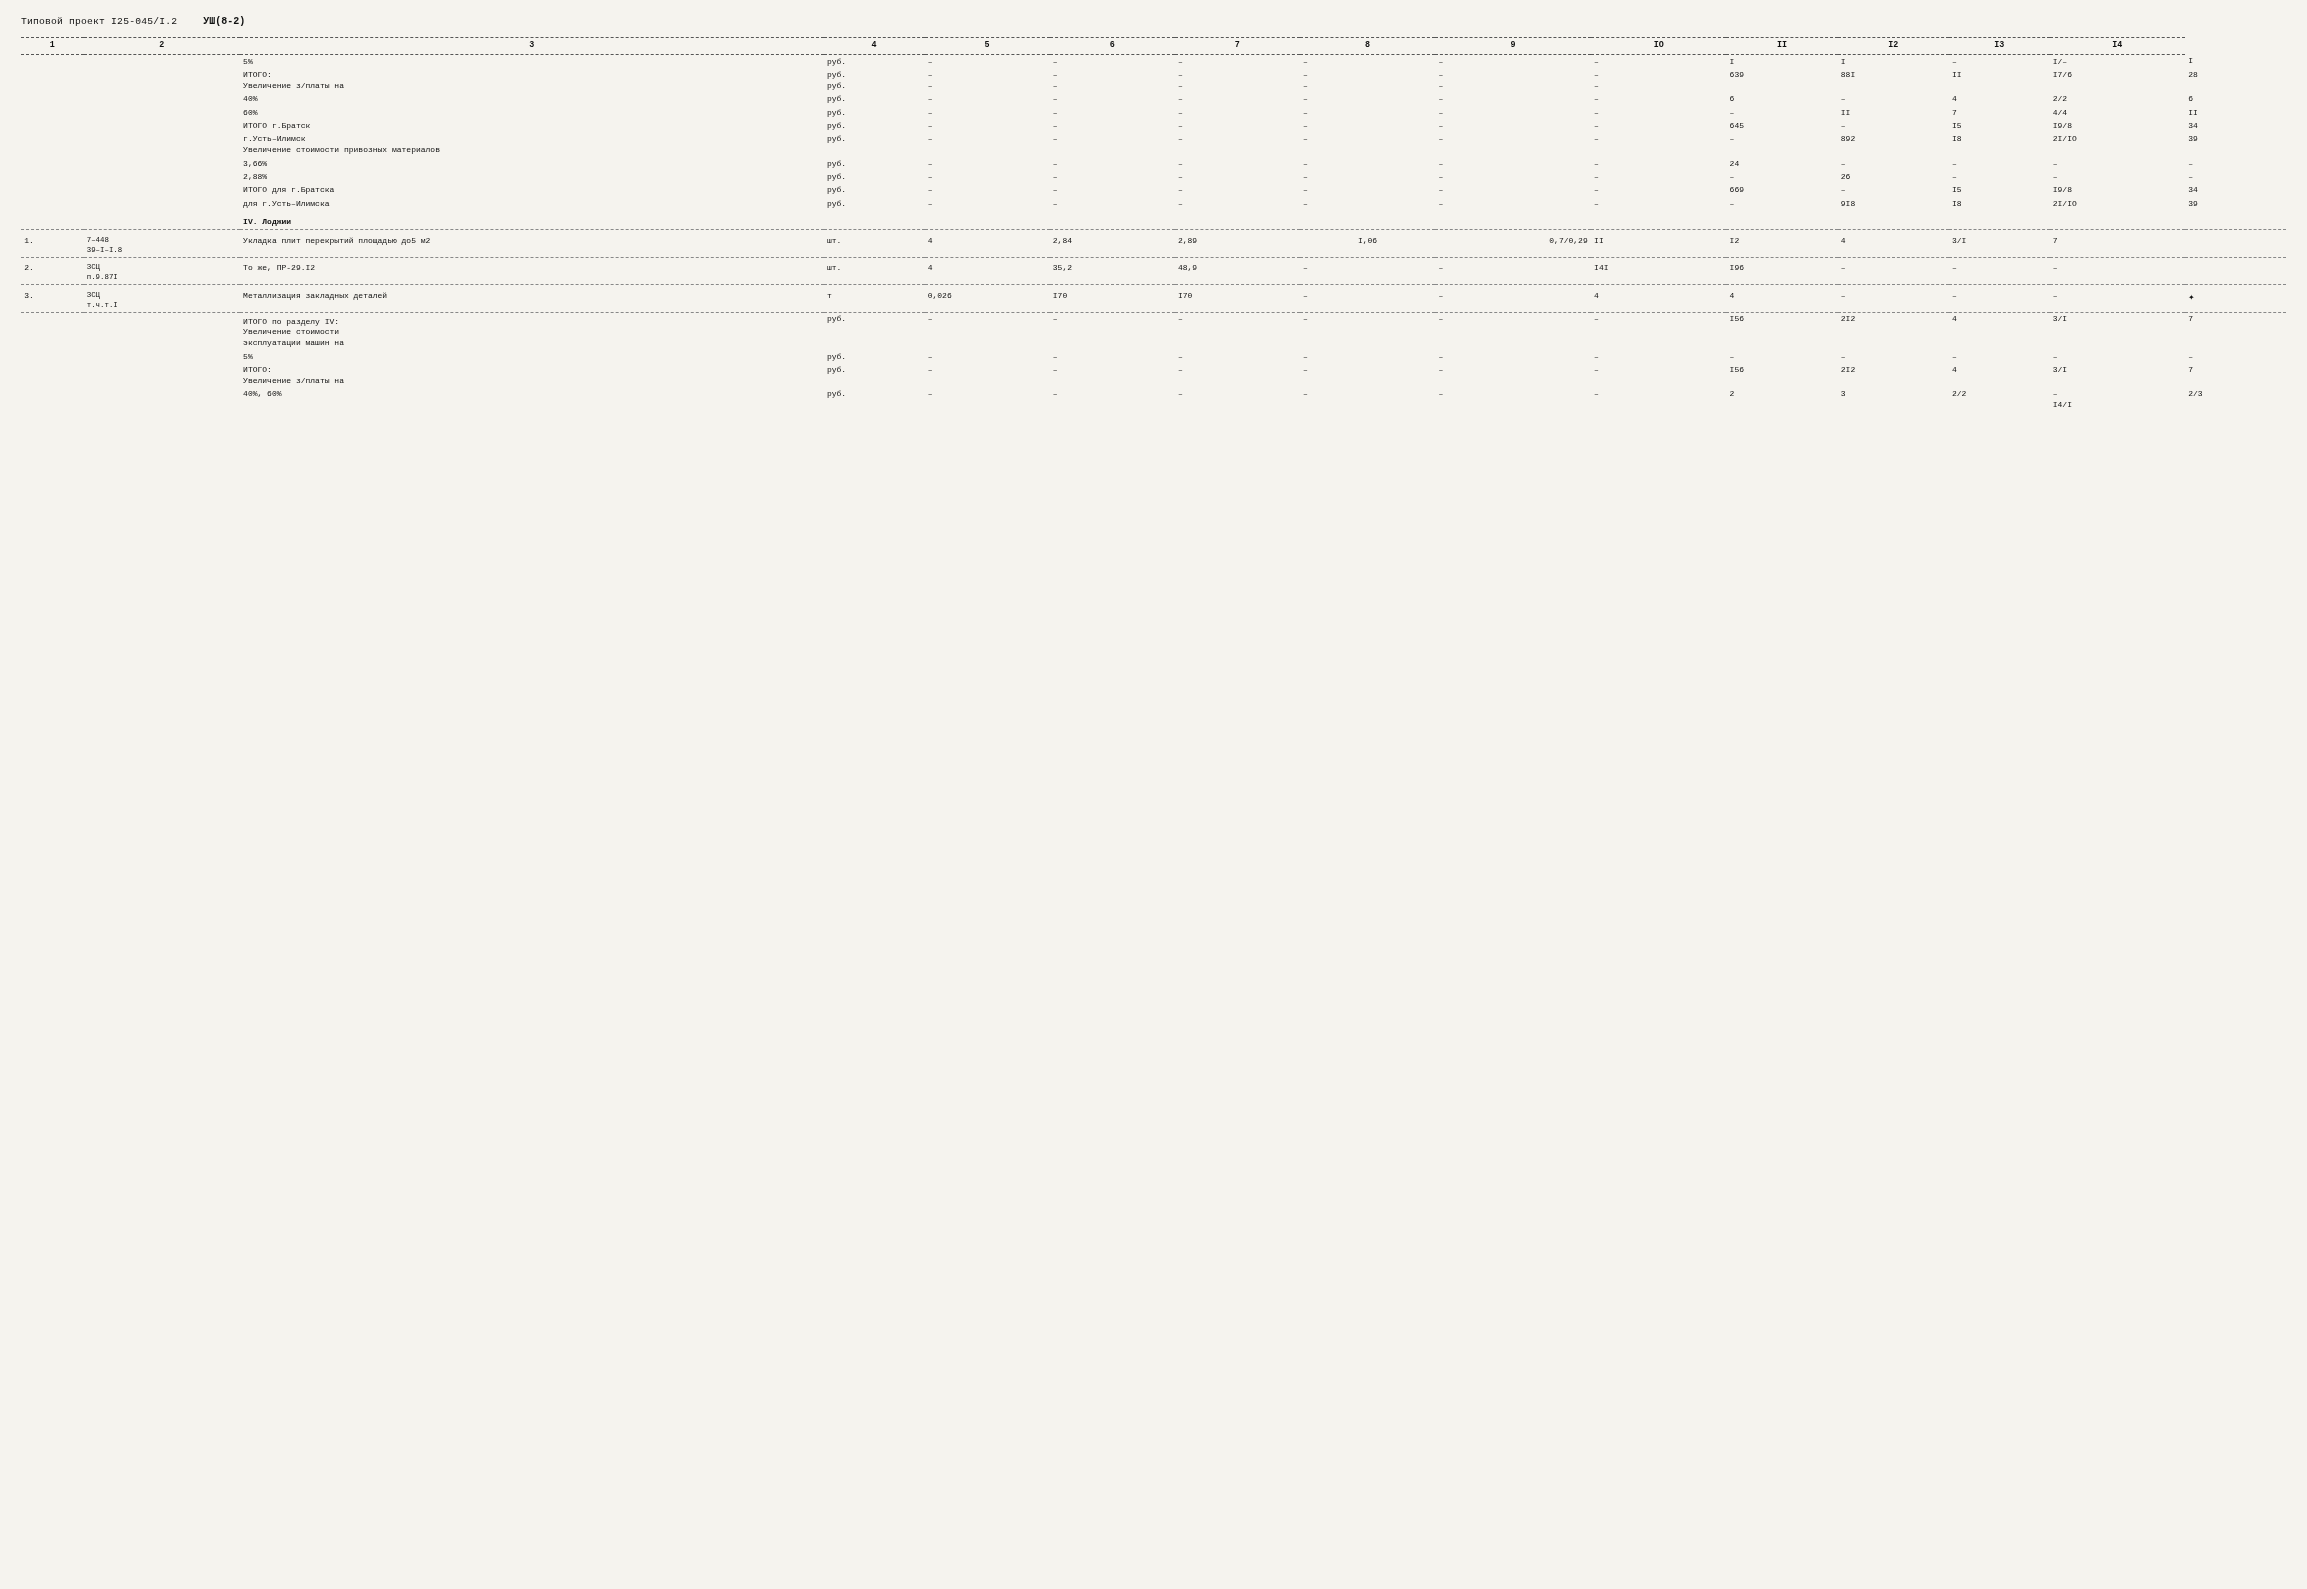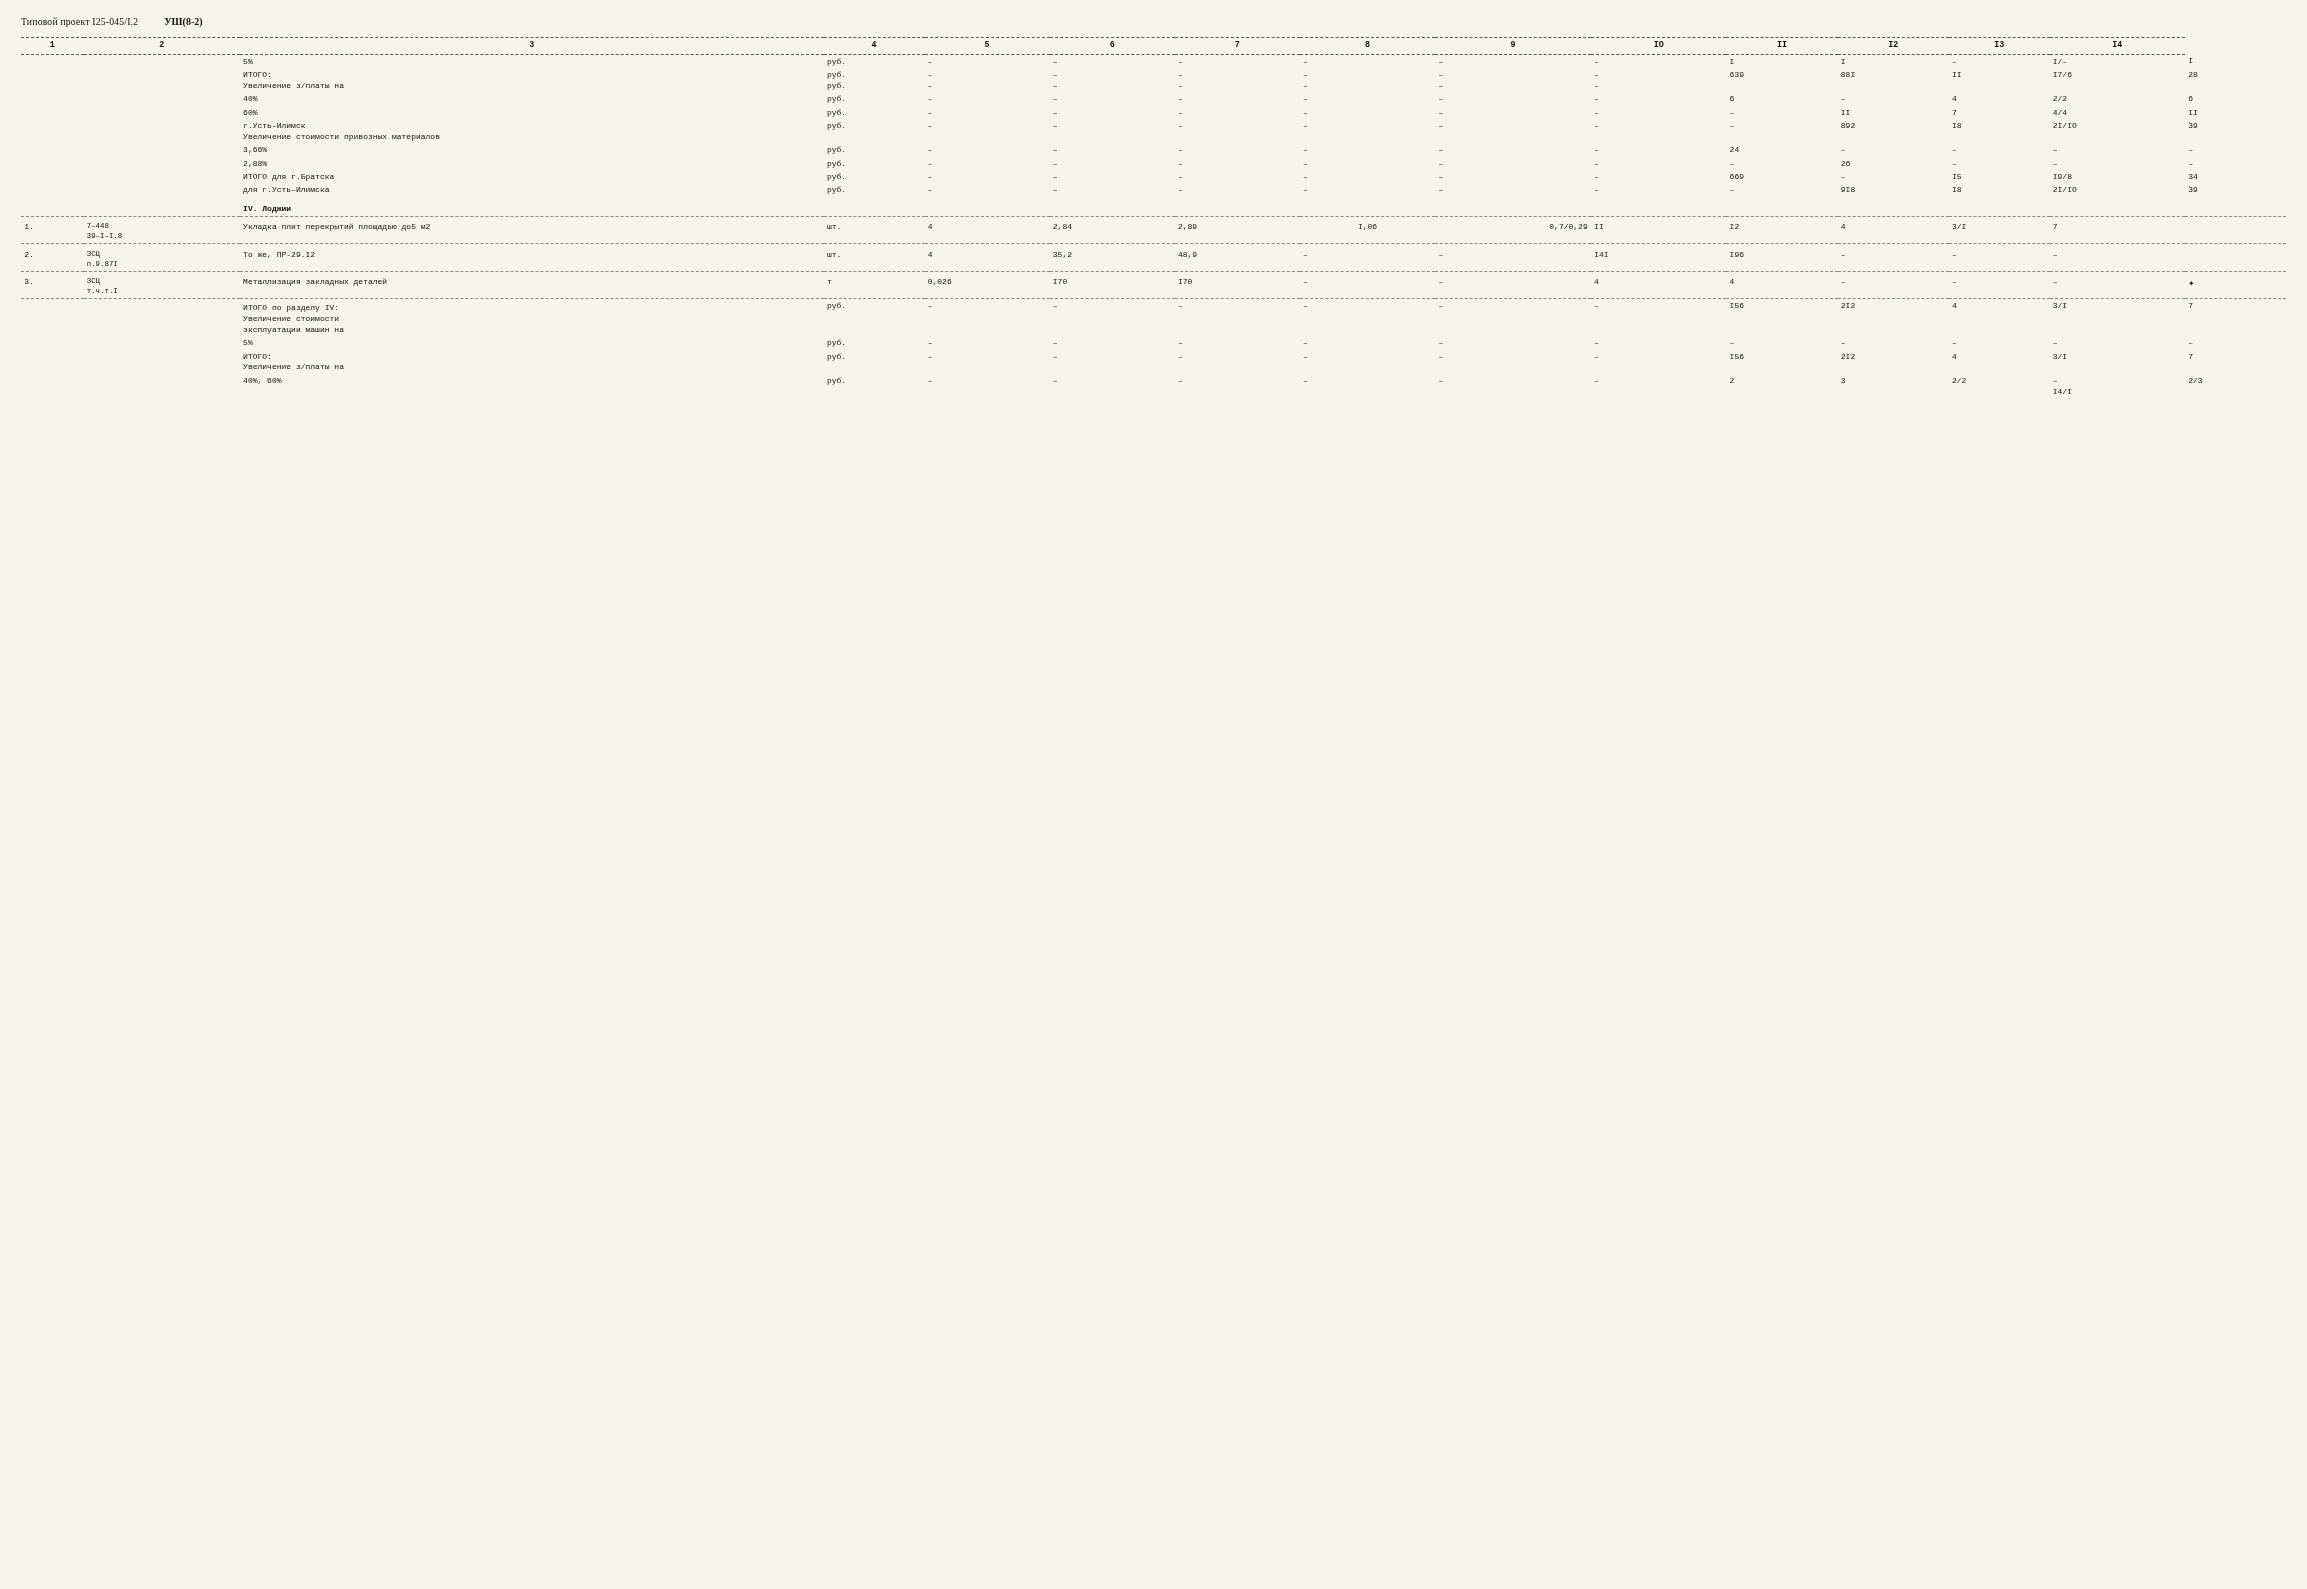--- a/index.html
+++ b/index.html
@@ -8,21 +8,20 @@
       font-family: 'Courier New', Courier, monospace;
       font-size: 8.4px;
       color: #111;
       padding: 15.5px 21px;
     }
     .page-header {
       display: flex;
       align-items: baseline;
       gap: 26px;
       margin-bottom: 10.3px;
-      font-family: Liberation Serif, serif;
     }
     .page-title {
       font-size: 9.7px;
       font-weight: normal;
       letter-spacing: 0.02em;
     }
     .page-subtitle {
       font-size: 10px;
       font-weight: bold;
     }
@@ -172,20 +171,37 @@
       <td>–</td>
       <td>–</td>
       <td>II</td>
       <td>7</td>
       <td>4/4</td>
       <td>II</td>
     </tr>
     <tr>
       <td></td>
       <td></td>
+      <td>ИТОГО г.Братск</td>
+      <td>руб.</td>
+      <td>–</td>
+      <td>–</td>
+      <td>–</td>
+      <td>–</td>
+      <td>–</td>
+      <td>–</td>
+      <td>645</td>
+      <td>–</td>
+      <td>I5</td>
+      <td>I9/8</td>
+      <td>34</td>
+    </tr>
+    <tr>
+      <td></td>
+      <td></td>
       <td>г.Усть–Илимск<br>Увеличение стоимости привозных материалов</td>
       <td>руб.</td>
       <td>–</td>
       <td>–</td>
       <td>–</td>
       <td>–</td>
       <td>–</td>
       <td>–</td>
       <td>–</td>
       <td>892</td>

